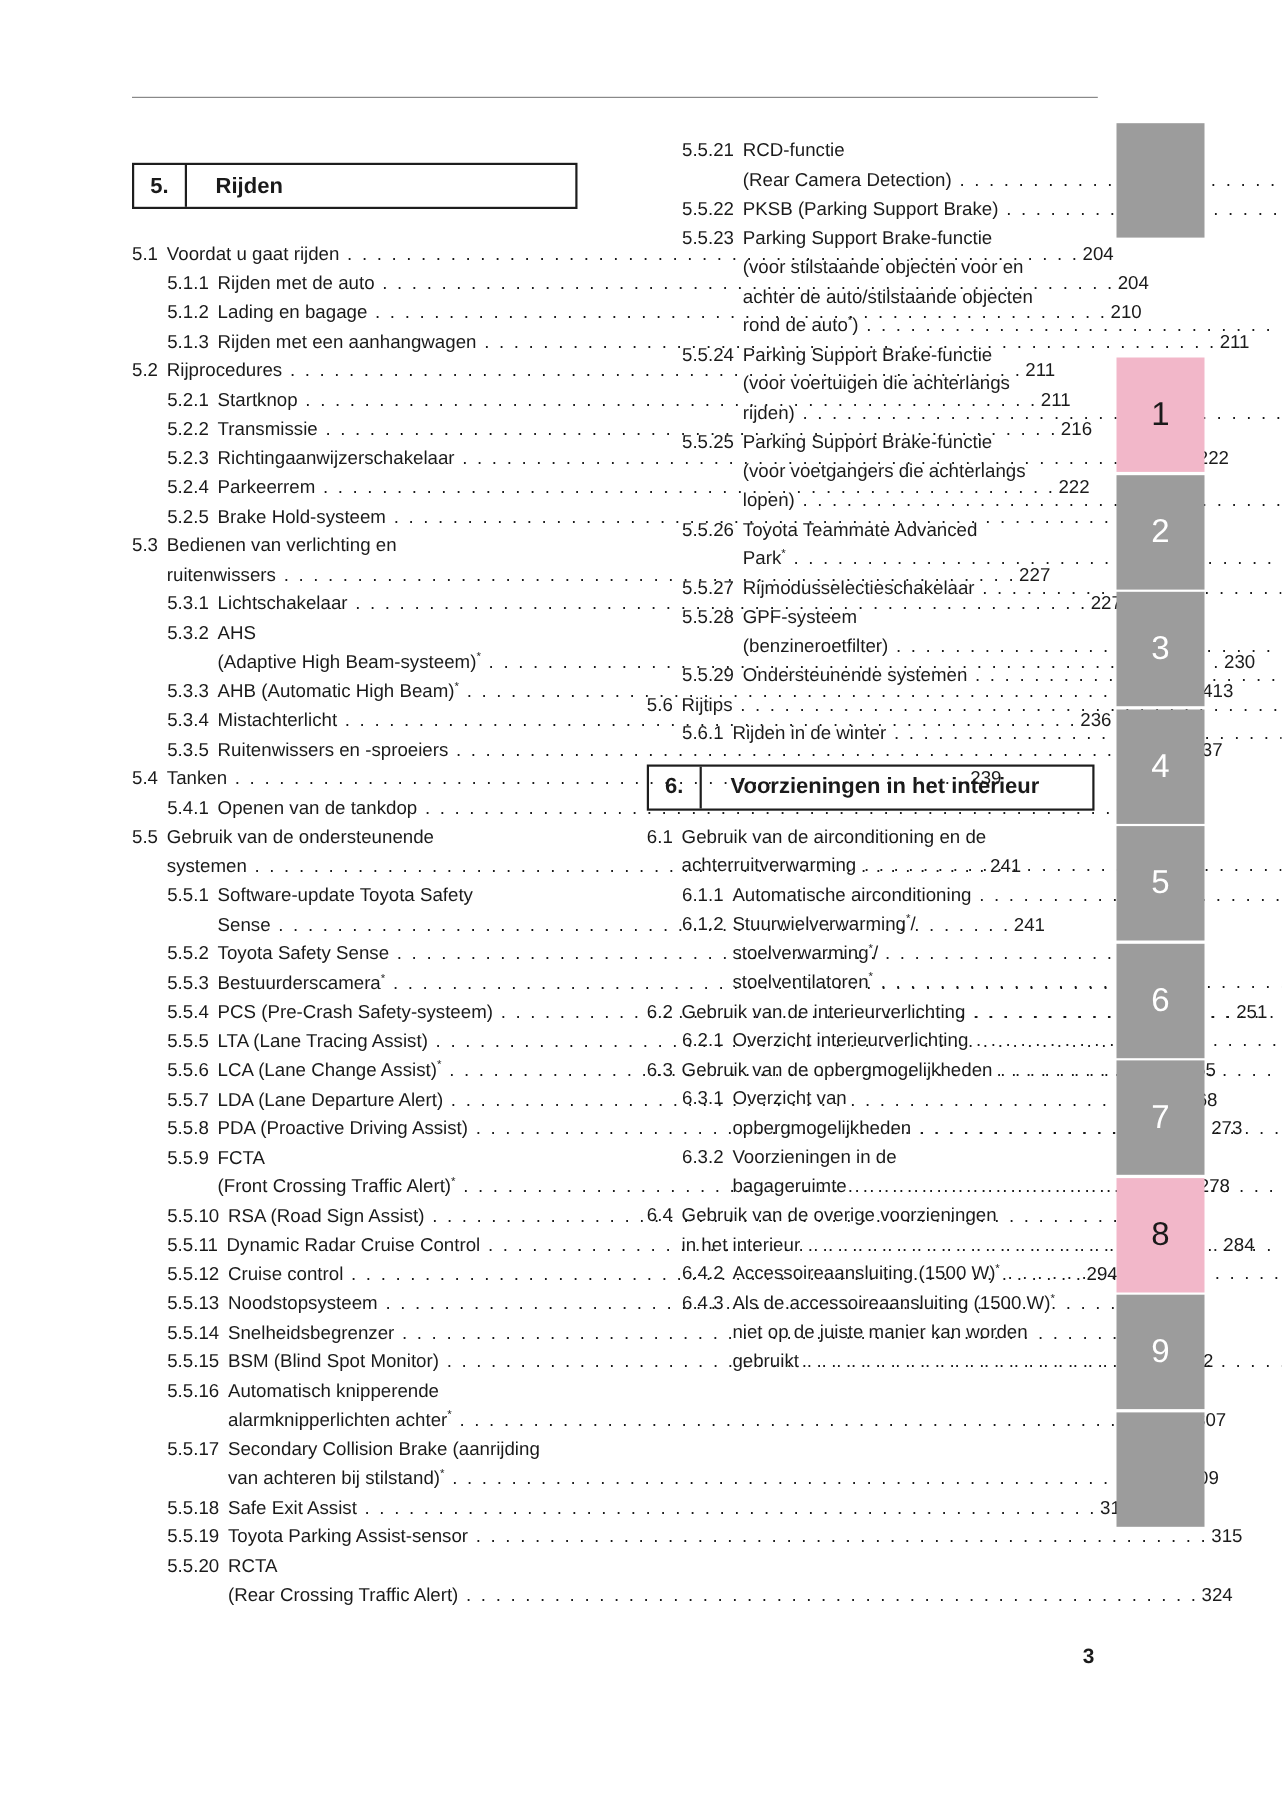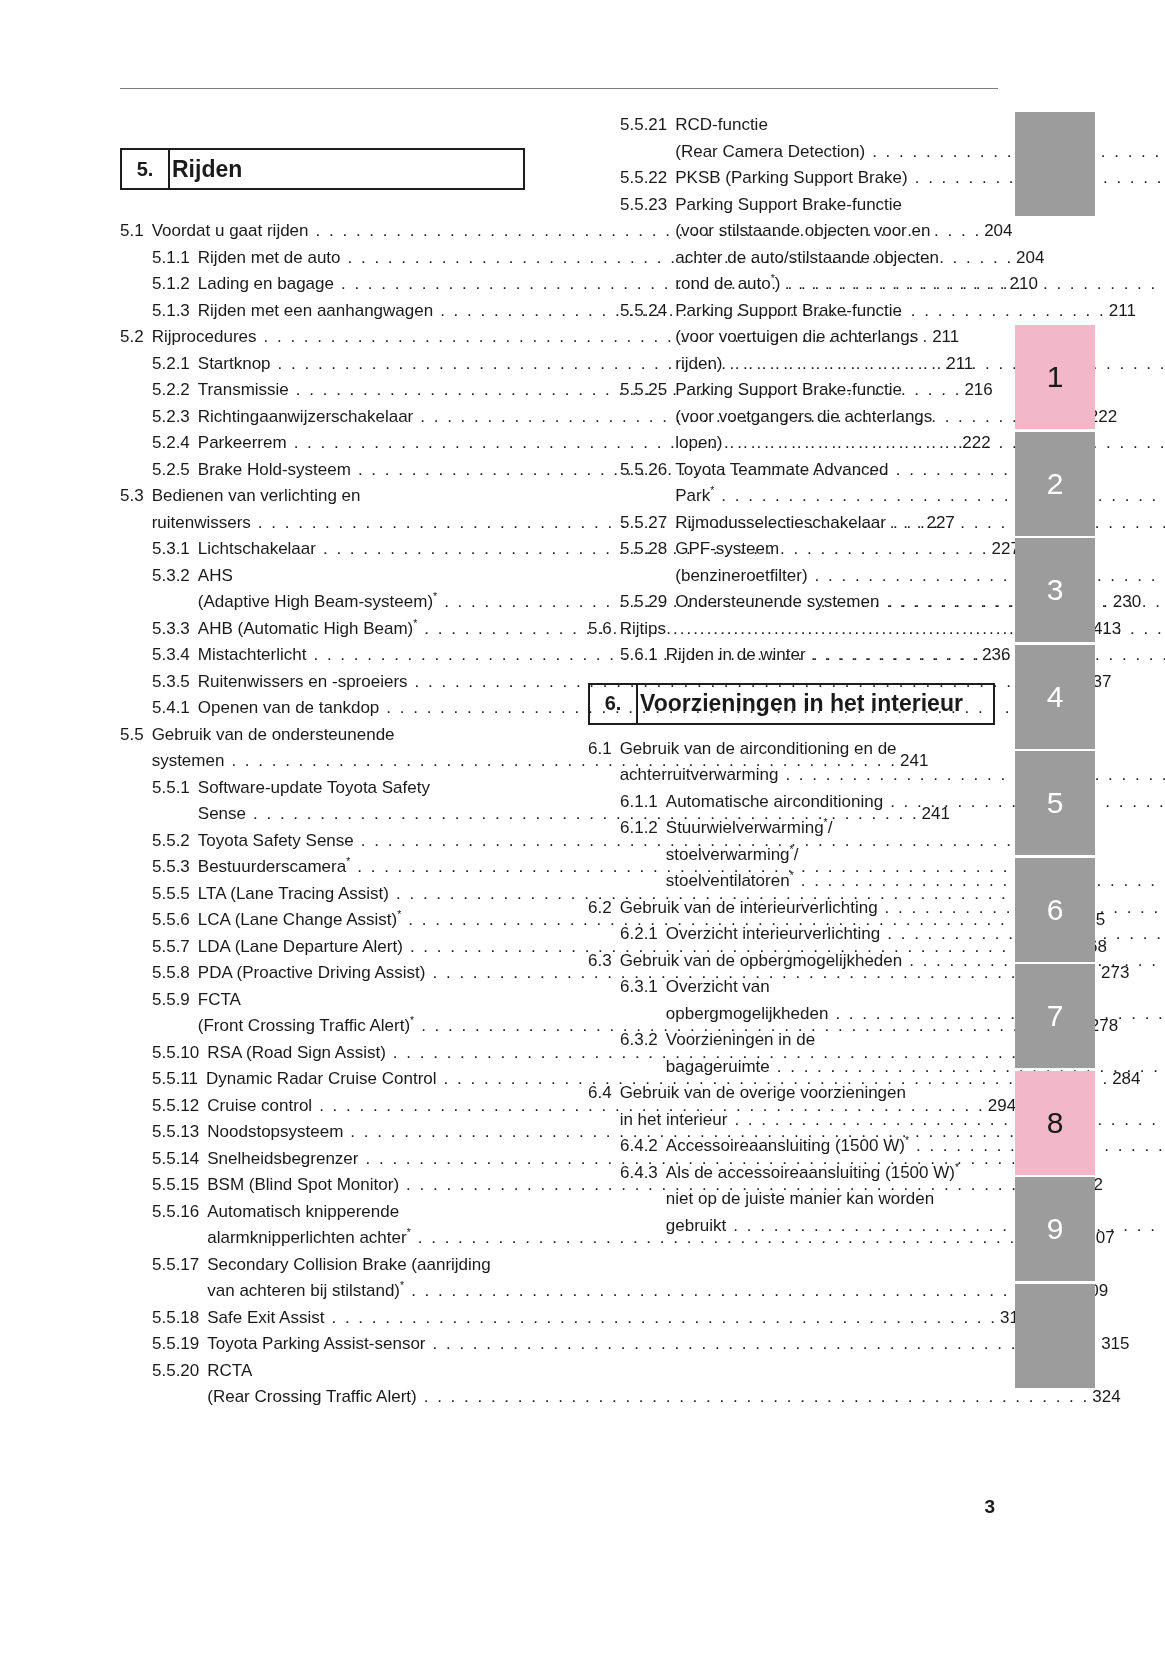--- a/index.html
+++ b/index.html
@@ -26,27 +26,27 @@
     box-sizing:border-box;
   }
   .sec-num {
     width:46px; flex:0 0 46px;
     border-right:2px solid #1d1d1d;
     display:flex; align-items:center; justify-content:center;
     font-weight:bold; font-size:20px;
   }
   .sec-title {
     display:flex; align-items:center;
-    padding-left:2px;
-    font-weight:bold; font-size:23px;
+    padding-left:26px;
+    font-weight:bold; font-size:20px;
   }
   .sh6 { margin-top:14px; }
 
   .entries { margin-top:28px; }
-  .col-right .entries.first { margin-top:0; }
+  .col-right .entries.first { margin-top:12px; }
   .col-right .entries.after-header { margin-top:11px; }
 
   .entry {
     display:grid;
     grid-template-columns:max-content 1fr;
     column-gap:8px;
     font-size:17px;
   }
   .entry.lvl2 { padding-left:32px; }
   .num { line-height:26.5px; }
@@ -252,20 +252,30 @@
       <div class="entry lvl2">
         <span class="num">5.3.5</span>
         <div class="body">
           <div class="line last">
             <span class="t">Ruitenwissers en -sproeiers</span>
             <span class="dots"></span>
             <span class="pg">237</span>
           </div>
         </div>
       </div>
+      <div class="entry lvl1">
+        <span class="num">5.4</span>
+        <div class="body">
+          <div class="line last">
+            <span class="t">Tanken</span>
+            <span class="dots"></span>
+            <span class="pg">239</span>
+          </div>
+        </div>
+      </div>
       <div class="entry lvl2">
         <span class="num">5.4.1</span>
         <div class="body">
           <div class="line last">
             <span class="t">Openen van de tankdop</span>
             <span class="dots"></span>
             <span class="pg">239</span>
           </div>
         </div>
       </div>
@@ -299,20 +309,30 @@
             <span class="dots"></span>
             <span class="pg">243</span>
           </div>
         </div>
       </div>
       <div class="entry lvl2">
         <span class="num">5.5.3</span>
         <div class="body">
           <div class="line last">
             <span class="t">Bestuurderscamera<sup>*</sup></span>
+            <span class="dots"></span>
+            <span class="pg">251</span>
+          </div>
+        </div>
+      </div>
+      <div class="entry lvl2">
+        <span class="num">5.5.4</span>
+        <div class="body">
+          <div class="line last">
+            <span class="t">PCS (Pre-Crash Safety-systeem)</span>
             <span class="dots"></span>
             <span class="pg">251</span>
           </div>
         </div>
       </div>
       <div class="entry lvl2">
         <span class="num">5.5.5</span>
         <div class="body">
           <div class="line last">
             <span class="t">LTA (Lane Tracing Assist)</span>

